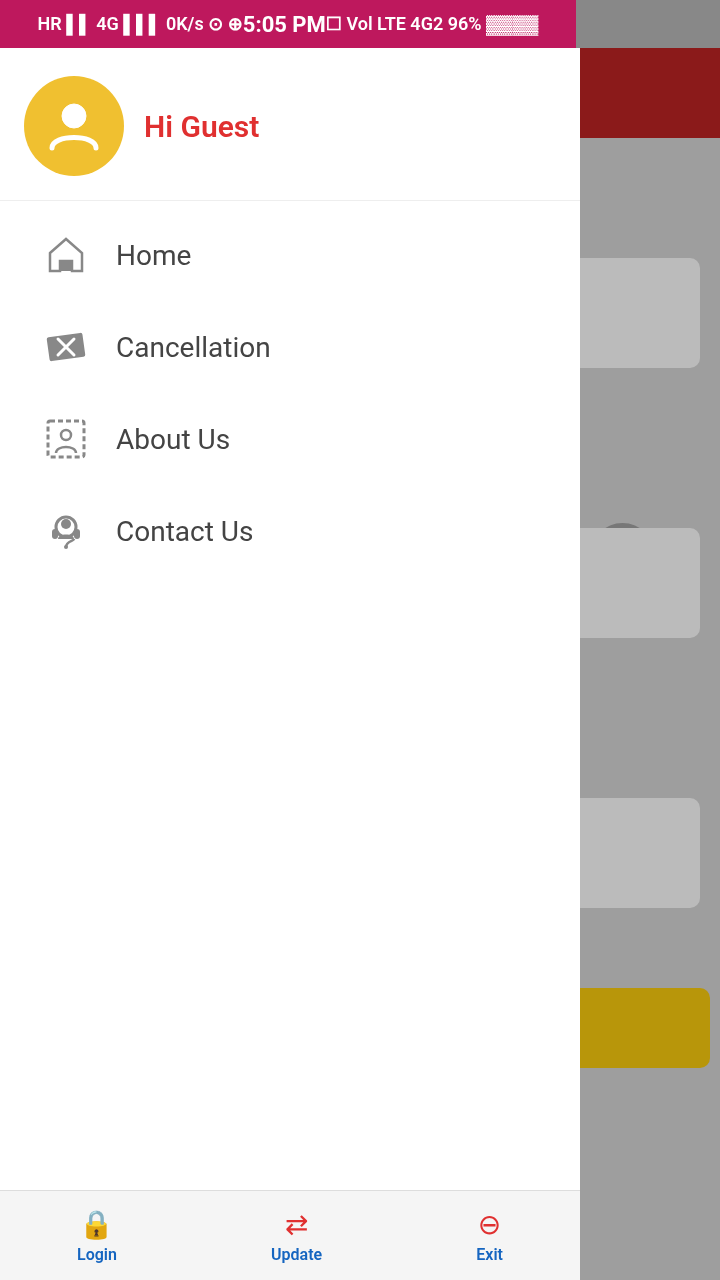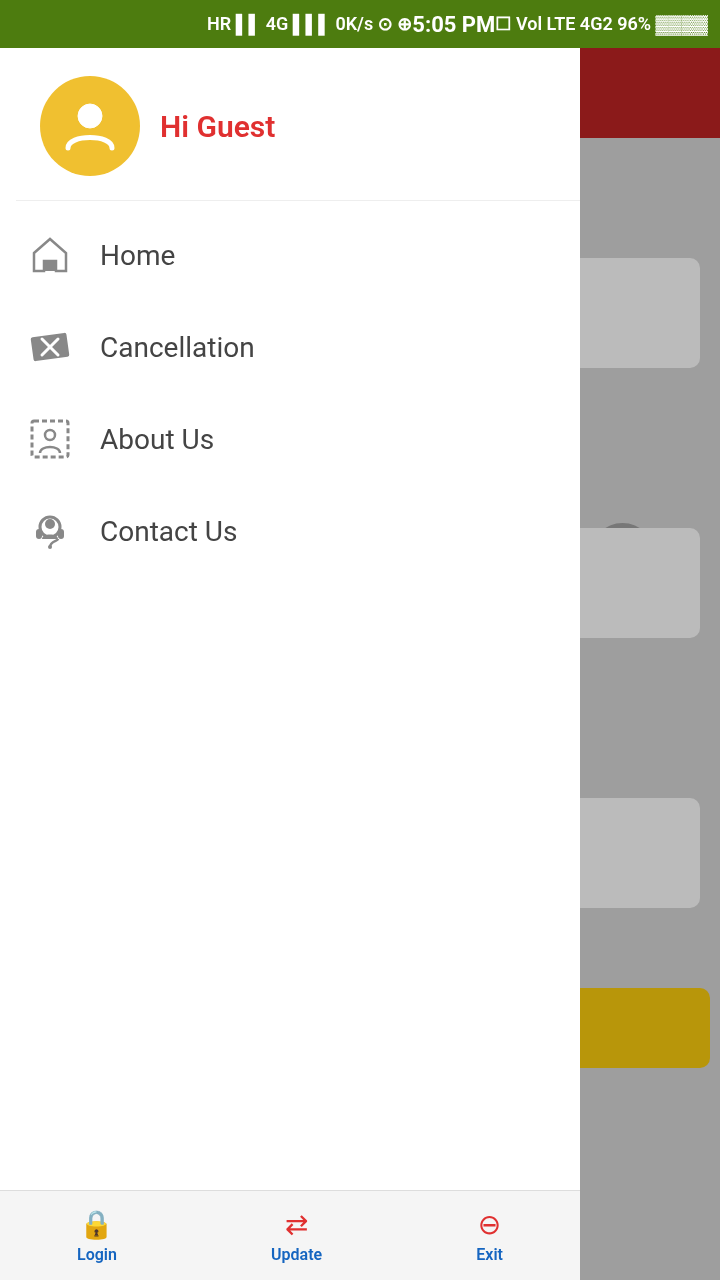--- a/index.html
+++ b/index.html
@@ -8,26 +8,26 @@
       width: 720px;
       height: 1280px;
       font-family: 'Roboto', Arial, sans-serif;
       background: #888;
       overflow: hidden;
       position: relative;
     }
 
     
     .status-bar {
-      width: 720px;
+      width: 576px;
       height: 48px;
-      background: #4d7c0f;
-      display: flex;
-      align-items: center;
-      justify-content: flex-end;
+      background: #be185d;
+      display: flex;
+      align-items: center;
+      justify-content: center;
       padding: 0 12px;
       color: #fff;
       font-size: 20px;
       font-weight: 600;
       position: relative;
       z-index: 100;
     }
     .status-left, .status-right {
       display: flex;
       align-items: center;
@@ -129,21 +129,20 @@
       flex-direction: column;
     }
 
     
     .drawer-header {
       display: flex;
       align-items: center;
       padding: 28px 24px 24px 24px;
       border-bottom: 1px solid #eee;
       gap: 20px;
-      margin-left: 16px;
     }
     .avatar-circle {
       width: 100px;
       height: 100px;
       border-radius: 50%;
       background: #f0c030;
       display: flex;
       align-items: center;
       justify-content: center;
       flex-shrink: 0;
@@ -160,21 +159,21 @@
 
     
     .menu-list {
       flex: 1;
       overflow-y: auto;
       padding: 8px 0;
     }
     .menu-item {
       display: flex;
       align-items: center;
-      padding: 20px 24px;
+      padding: 20px 40px;
       gap: 24px;
       cursor: pointer;
       transition: background 0.15s;
     }
     .menu-icon {
       width: 52px;
       height: 52px;
       display: flex;
       align-items: center;
       justify-content: center;

